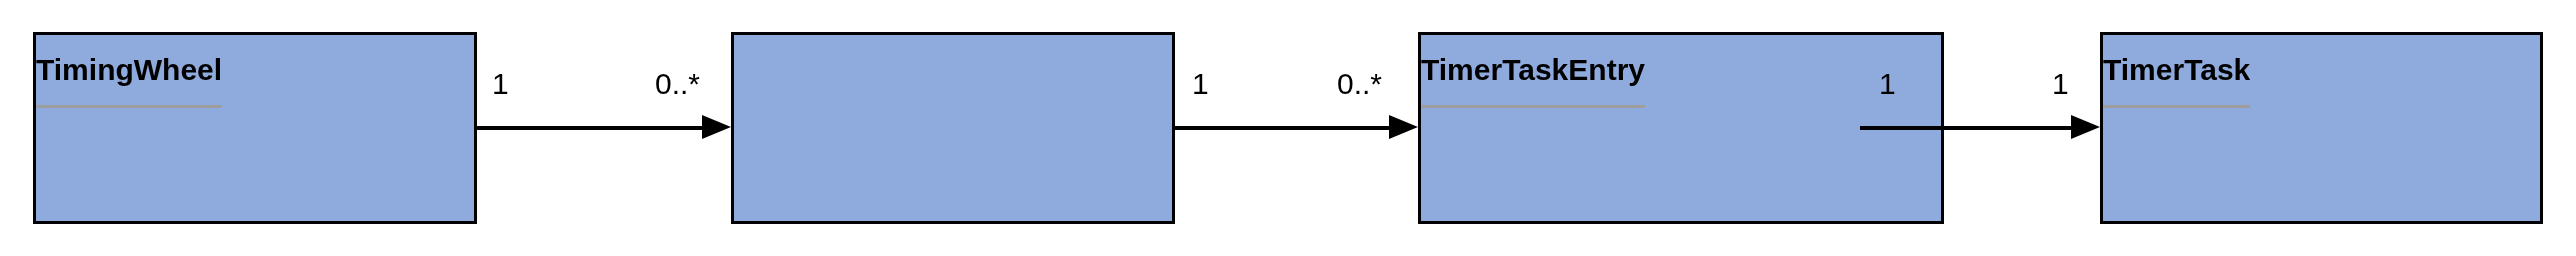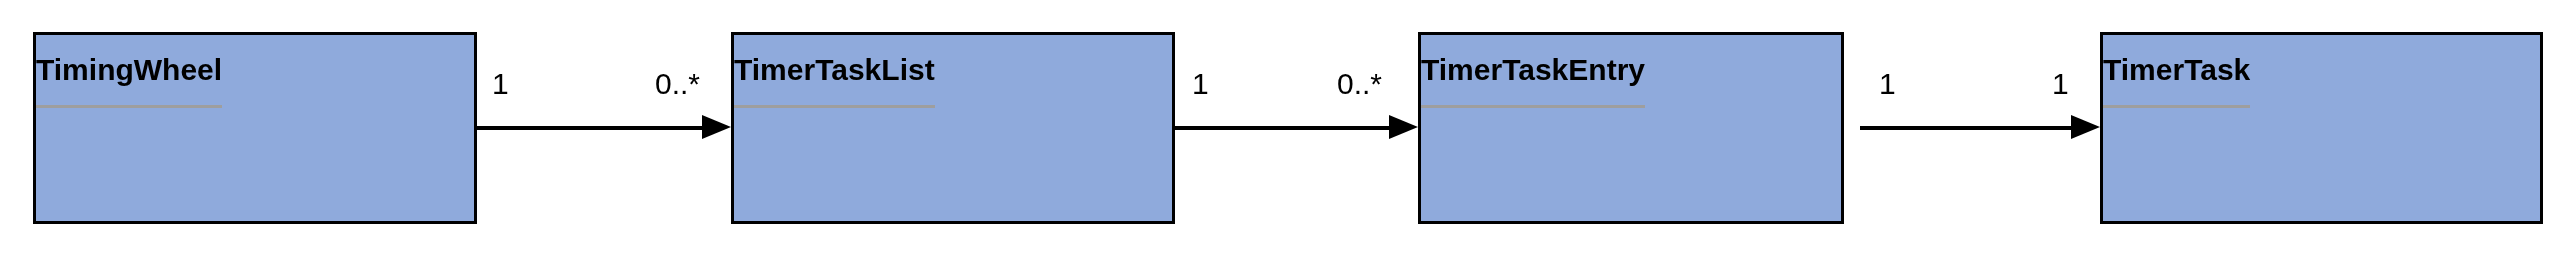--- a/index.html
+++ b/index.html
@@ -90,27 +90,24 @@
 <div id="diagram-canvas" style="width: 2576px; height: 257px; background: rgb(255, 255, 255);">
 
   <div class="class-box" style="left: 33px; top: 32px; width: 444px; height: 192px; background: rgb(143, 170, 220); border-color: rgb(0, 0, 0);">
     <div class="class-title-compartment" style="border-bottom-color: rgb(158, 158, 158);">
       <span class="class-title">TimingWheel</span>
     </div>
     <div class="class-attrs-compartment"></div>
   </div>
 
   <div class="class-box" style="left: 731px; top: 32px; width: 444px; height: 192px; background: rgb(143, 170, 220); border-color: rgb(0, 0, 0);">
-    <div class="class-title-compartment" style="border-bottom-color: rgb(158, 158, 158);">
-      <span class="class-title">TimerTaskList</span>
-    </div>
     <div class="class-attrs-compartment"></div>
   </div>
 
-  <div class="class-box" style="left: 1418px; top: 32px; width: 426px; height: 192px; background: rgb(143, 170, 220); border-color: rgb(0, 0, 0);">
+  <div class="class-box" style="left: 1418px; top: 32px; width: 526px; height: 192px; background: rgb(143, 170, 220); border-color: rgb(0, 0, 0);">
     <div class="class-title-compartment" style="border-bottom-color: rgb(158, 158, 158);">
       <span class="class-title">TimerTaskEntry</span>
     </div>
     <div class="class-attrs-compartment"></div>
   </div>
 
   <div class="class-box" style="left: 2100px; top: 32px; width: 443px; height: 192px; background: rgb(143, 170, 220); border-color: rgb(0, 0, 0);">
     <div class="class-title-compartment" style="border-bottom-color: rgb(158, 158, 158);">
       <span class="class-title">TimerTask</span>
     </div>

